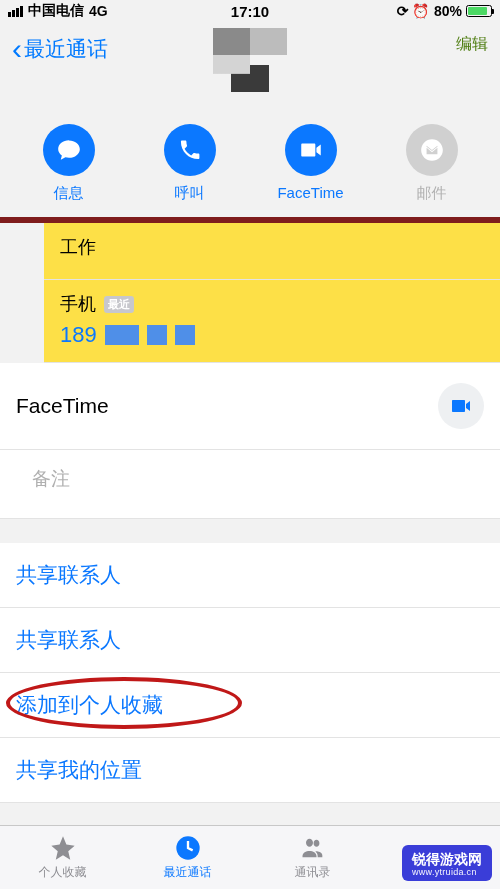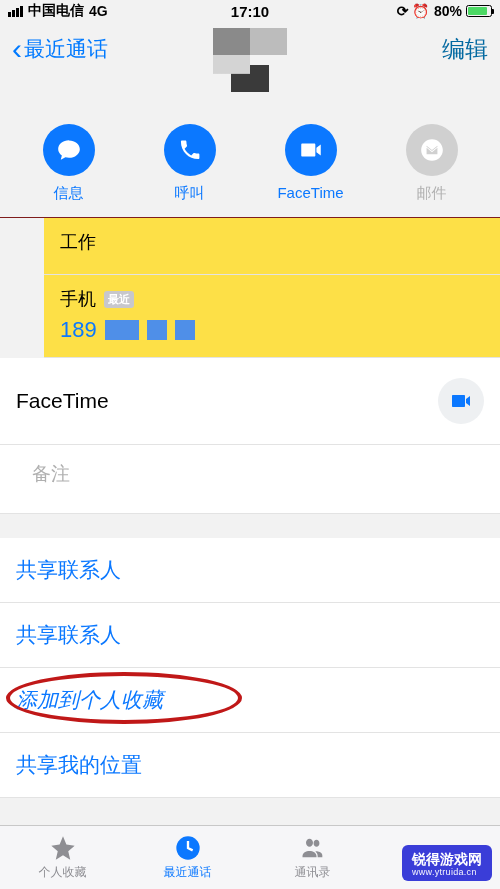--- a/index.html
+++ b/index.html
@@ -36,33 +36,33 @@
     .nav-bar {
       height: 80px;
       display: flex;
       align-items: flex-start;
       padding: 12px 12px 0;
       position: relative;
       background: #f2f2f2;
     }
     .back-btn { display:flex; align-items:center; color:#007aff; font-size:21px; gap:2px; }
     .chev-left { font-size:30px; line-height:1; font-weight:300; }
-    .edit-btn { margin-left:auto; color:#0369a1; font-size:23px;text-align:right; }
+    .edit-btn { margin-left:auto; color:#4d7c0f; font-size:16px;text-align:right; }
     .avatar-masked {
       position:absolute; left:50%; transform:translateX(-50%); top:6px;
       width:74px; height:82px;
       background:
         linear-gradient(90deg,#8a8a8a 50%,#bcbcbc 50%) 0 0/100% 33% no-repeat,
         linear-gradient(0deg,#d4d4d4,#d4d4d4) 0 33%/50% 34% no-repeat,
         linear-gradient(0deg,#3a3a3a,#3a3a3a) 18px 67%/38px 33% no-repeat;
     }
 
     .action-row {
       display:flex; justify-content:space-around; padding:22px 8px 14px;
-      background:#f2f2f2; border-bottom:1px solid #7f1d1d;
+      background:#f2f2f2; border-bottom:6px solid #7f1d1d;
     }
     .action-item { display:flex; flex-direction:column; align-items:center; gap:8px; width:24%; }
     .circle { width:52px; height:52px; border-radius:50%; display:flex; align-items:center; justify-content:center; }
     .circle.blue { background:#0b78ff; }
     .circle.gray { background:#d0d0d0; }
     .circle svg { fill:#fff; }
     .circle.gray svg { fill:#fff; }
     .action-label { font-size:15px; color:#0b78ff; }
     .action-label.disabled { color:#b0b0b0; }
 
@@ -77,21 +77,21 @@
     .ft-row { display:flex; align-items:center; justify-content:space-between; padding:20px 16px; border-bottom:1px solid #e3e3e3; background:#fff; }
     .ft-label { font-size:21px; letter-spacing:0; }
     .ft-btn { width:46px; height:46px; border-radius:50%; background:#eef0f2; display:flex; align-items:center; justify-content:center; }
     .ft-btn svg { fill:#0b78ff; }
 
     .notes-row { padding:16px 32px 26px; border-bottom:1px solid #e3e3e3; color:#b0b0b0; font-size:19px; background:#fff; }
 
     .gap { height:24px; background:#f2f2f2; }
 
     .link-row { padding:18px 16px; border-bottom:1px solid #e3e3e3; color:#0b78ff; font-size:21px; background:#fff; }
-    .link-row.highlight { position:relative;font-style:italic; }
+    .link-row.highlight { position:relative; }
     .red-oval {
       position:absolute; left:6px; top:4px;
       width:236px; height:52px;
       border:4px solid #c01818; border-radius:50%/50%;
       pointer-events:none;
     }
 
     .tab-bar {
       position:absolute; bottom:0; left:0; right:0;
       height:64px; background:#f6f6f8; border-top:1px solid #c8c8c8;

